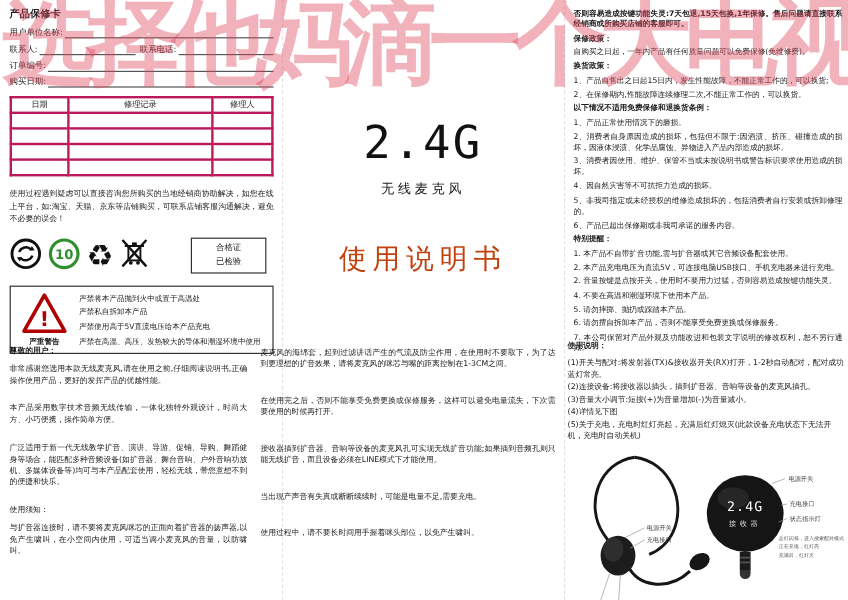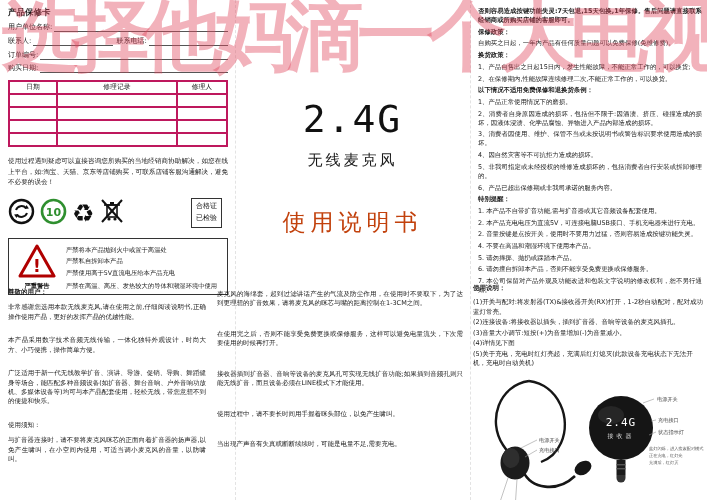--- a/index.html
+++ b/index.html
@@ -17,35 +17,35 @@
   .card-title{text-align:left;font-weight:700;font-size:8.5px;margin-bottom:4px;}
   .fline{display:flex;align-items:flex-end;margin:3.5px 0;font-size:7px;}
   .fline .lbl{white-space:nowrap;}
   .ul{flex:1;border-bottom:1px solid #555;height:8px;margin-left:2px;}
   table.repair{width:100%;border-collapse:collapse;margin-top:7px;}
   .repair th,.repair td{border:2px solid #be185d;font-size:6.8px;font-weight:400;height:11px;
         text-align:center;padding:0;}
   .cnote{margin-top:9px;font-size:6.6px;line-height:1.55;}
   .iconrow{display:flex;align-items:center;gap:5px;margin-top:11px;height:30px;}
   .recycle-glyph{font-size:25px;line-height:1;color:#111;}
-  .cert{margin-left:auto;margin-right:6px;border:1px solid #333;padding:2px 4px;text-align:center;
+  .cert{margin-left:auto;margin-right:6px;border:1px solid #333;padding:2px 20px;text-align:center;
         font-size:7px;line-height:1.7;}
   .warnbox{border:1px solid #333;margin-top:10px;padding:3px 5px;font-size:6.3px;text-align:left;}
   .warnrow{display:flex;gap:6px;align-items:center;}
   .wtri{flex:0 0 46px;display:flex;align-items:center;justify-content:center;}
   .wlines{flex:1;}
   .wline{margin:2.5px 0;}
   .wbottom{display:flex;gap:6px;margin-top:2px;align-items:center;}
   .wlabel{flex:0 0 46px;text-align:center;font-weight:700;}
 
   
   #cover{left:236px;top:0;width:233px;height:272px;text-align:center;}
   .brand{font-family:"DejaVu Sans Mono",monospace;font-size:38px;letter-spacing:2px;
         margin-top:92px;color:#111;}
-  .product{font-size:15px;letter-spacing:3px;margin-top:3px;}
+  .product{font-size:11px;letter-spacing:3px;margin-top:3px;}
   .manual-title{font-size:23px;letter-spacing:5px;margin-top:34px;color:#c2410c;}
 
   
   #policy{left:478px;top:7px;width:224px;font-size:6.4px;line-height:1.42;}
   #policy div{margin-bottom:2.6px;}
 
   
   #intro{left:8px;top:288px;width:198px;}
   #intro .para{margin-bottom:14px;}
   #usage{left:217px;top:290px;width:246px;}
@@ -213,22 +213,22 @@
     <div class="para">本产品采用数字技术音频无线传输，一体化独特外观设计，时尚大方、小巧便携，操作简单方便。</div>
     <div class="para">广泛适用于新一代无线教学扩音、演讲、导游、促销、导购、舞蹈健身等场合，能匹配多种音频设备(如扩音器、舞台音响、户外音响功放机、多媒体设备等)均可与本产品配套使用，轻松无线，带您意想不到的便捷和快乐。</div>
     <div class="para" style="margin-bottom:6px">使用须知：</div>
     <div class="para">与扩音器连接时，请不要将麦克风咪芯的正面向着扩音器的扬声器,以免产生啸叫，在小空间内使用，可适当调小麦克风的音量，以防啸叫。</div>
   </div>
 
   <div class="panel" id="usage">
     <div class="para">麦克风的海绵套，起到过滤讲话产生的气流及防尘作用，在使用时不要取下，为了达到更理想的扩音效果，请将麦克风的咪芯与嘴的距离控制在1-3CM之间。</div>
     <div class="para">在使用完之后，否则不能享受免费更换或保修服务，这样可以避免电量流失，下次需要使用的时候再打开。</div>
     <div class="para">接收器插到扩音器、音响等设备的麦克风孔可实现无线扩音功能;如果插到音频孔则只能无线扩音，而且设备必须在LINE模式下才能使用。</div>
+    <div class="para">当出现产声音有失真或断断续续时，可能是电量不足,需要充电。</div>
     <div class="para">使用过程中，请不要长时间用手握着咪头部位，以免产生啸叫。</div>
-    <div class="para">当出现产声音有失真或断断续续时，可能是电量不足,需要充电。</div>
   </div>
 
   <div class="panel" id="instructions">
     <div class="b" style="margin-bottom:5px">使用说明：</div>
     <div class="step">(1)开关与配对:将发射器(TX)&amp;接收器开关(RX)打开，1-2秒自动配对，配对成功蓝灯常亮。</div>
     <div class="step">(2)连接设备:将接收器以插头，插到扩音器、音响等设备的麦克风插孔。</div>
     <div class="step">(3)音量大小调节:短按(+)为音量增加(-)为音量减小。</div>
     <div class="step">(4)详情见下图</div>
     <div class="step">(5)关于充电，充电时红灯亮起，充满后红灯熄灭(此款设备充电状态下无法开机，充电时自动关机)</div>
 

